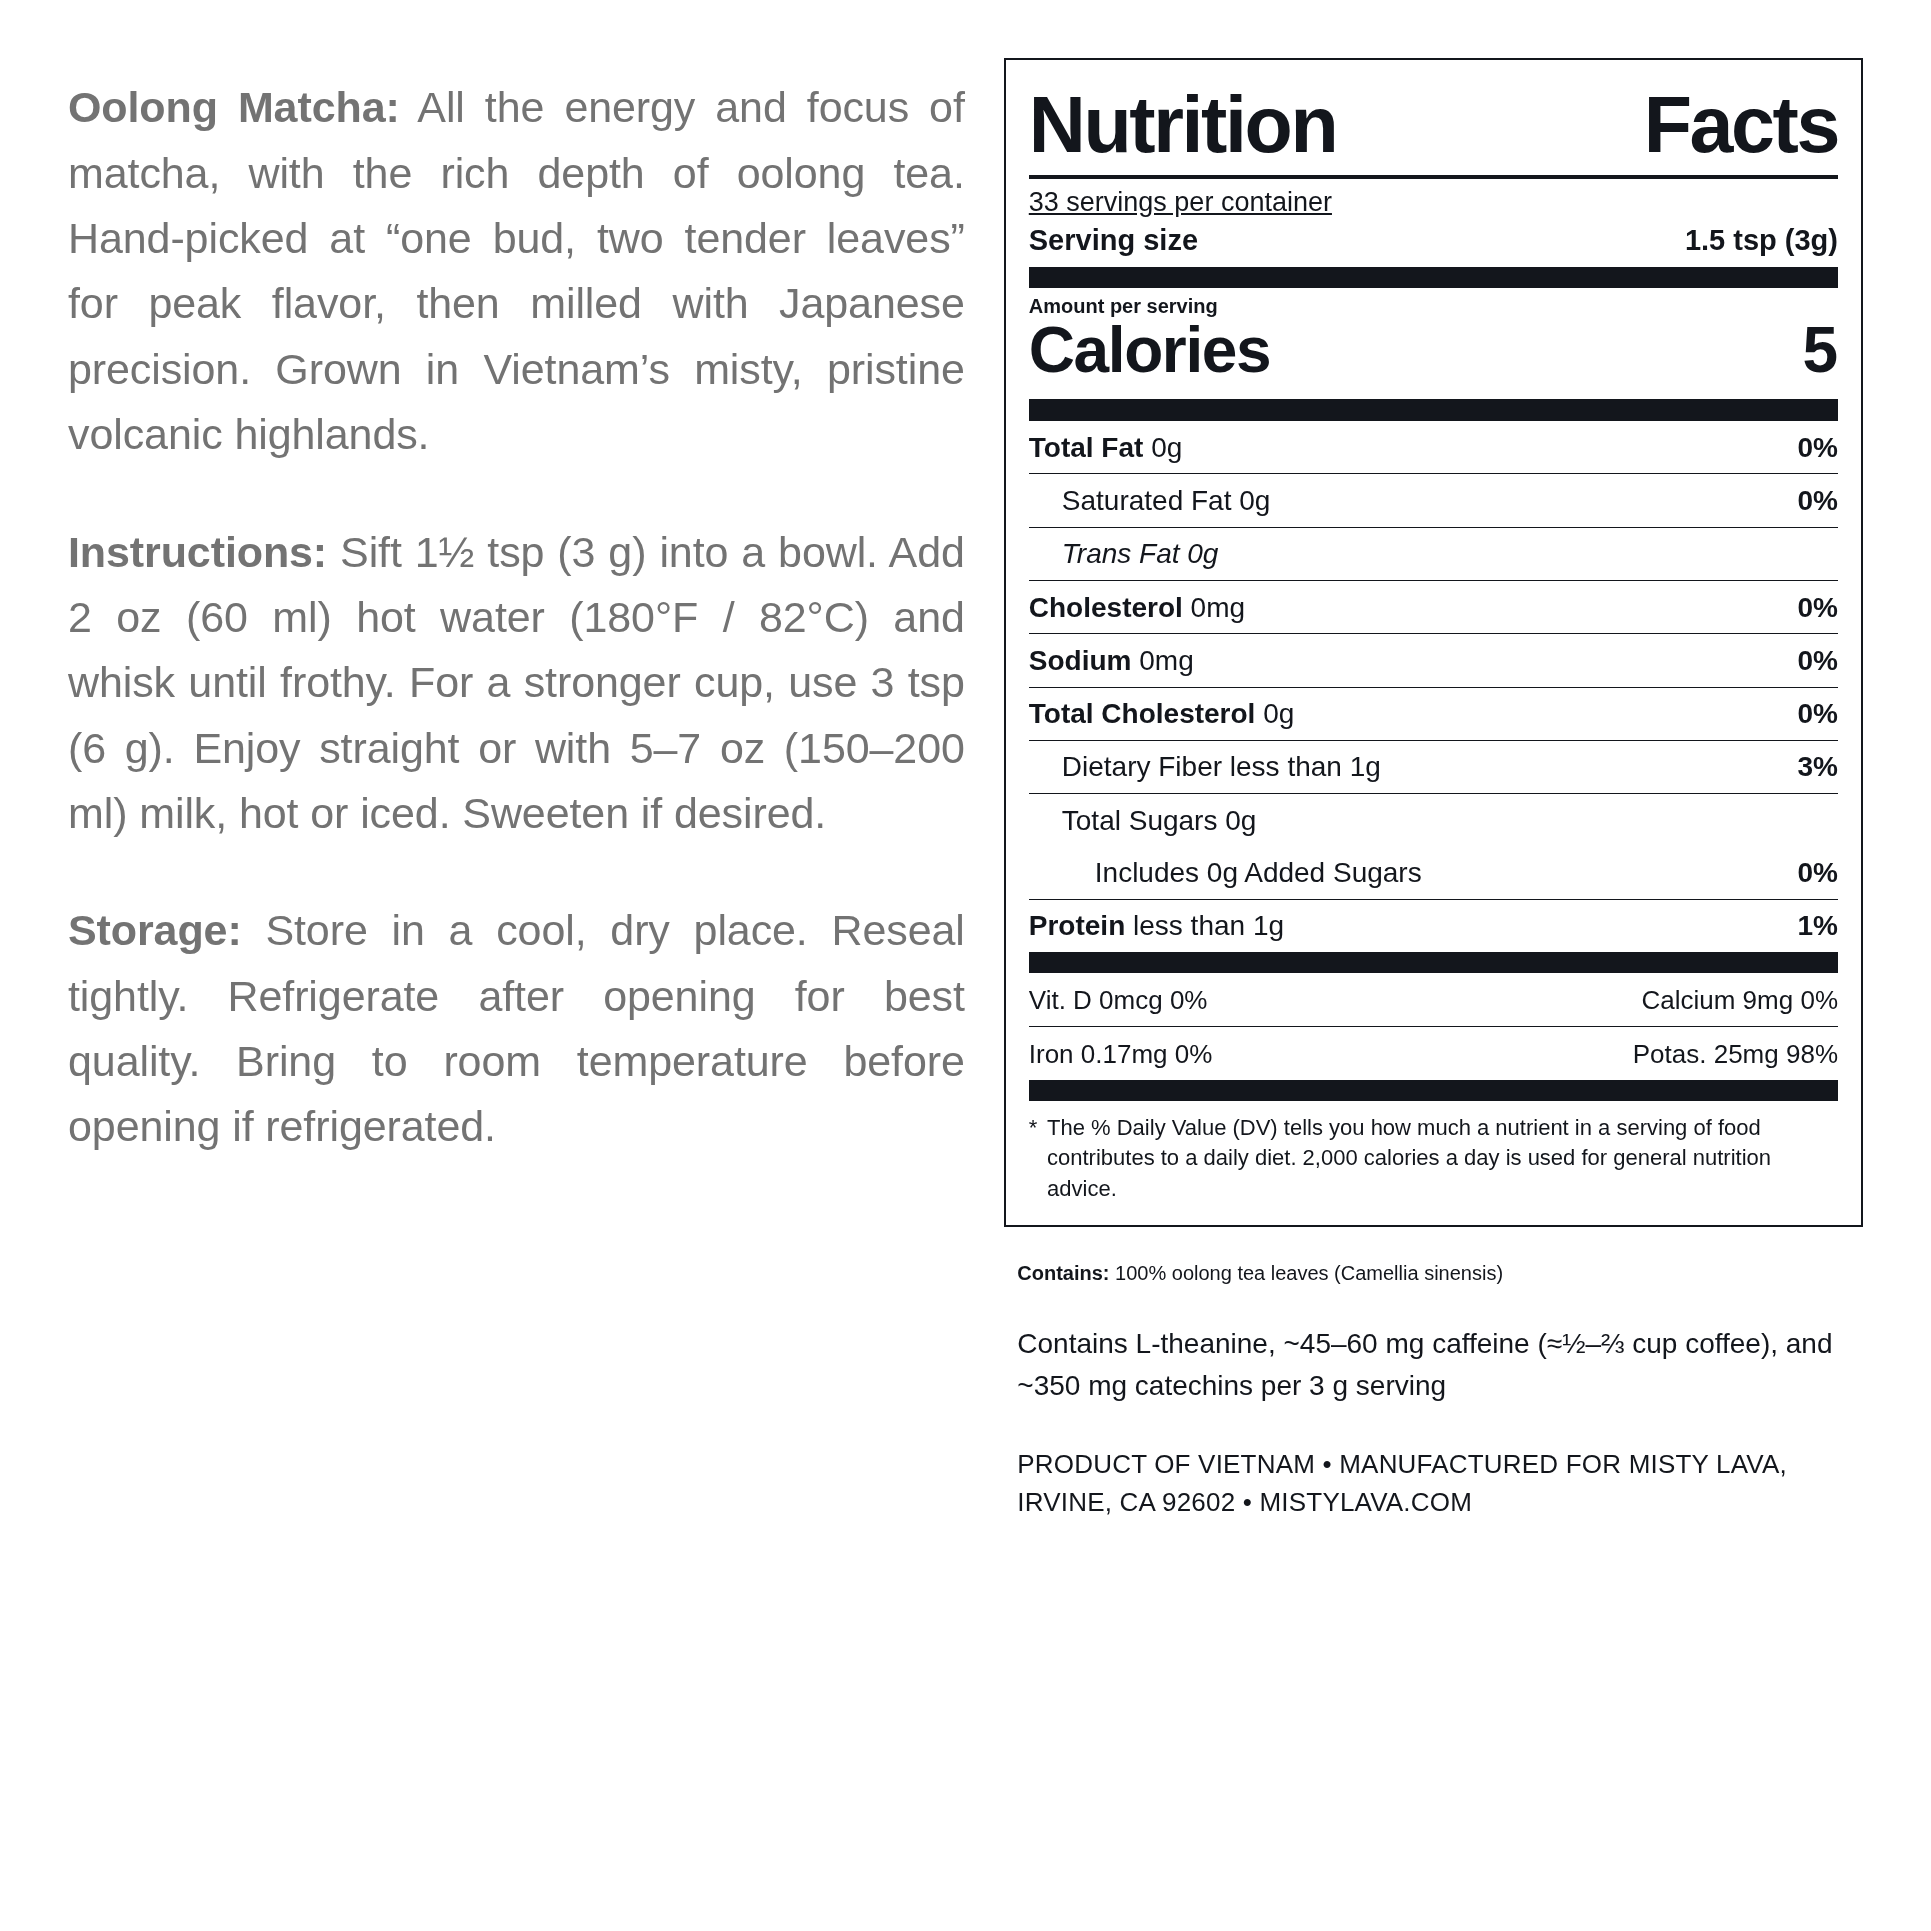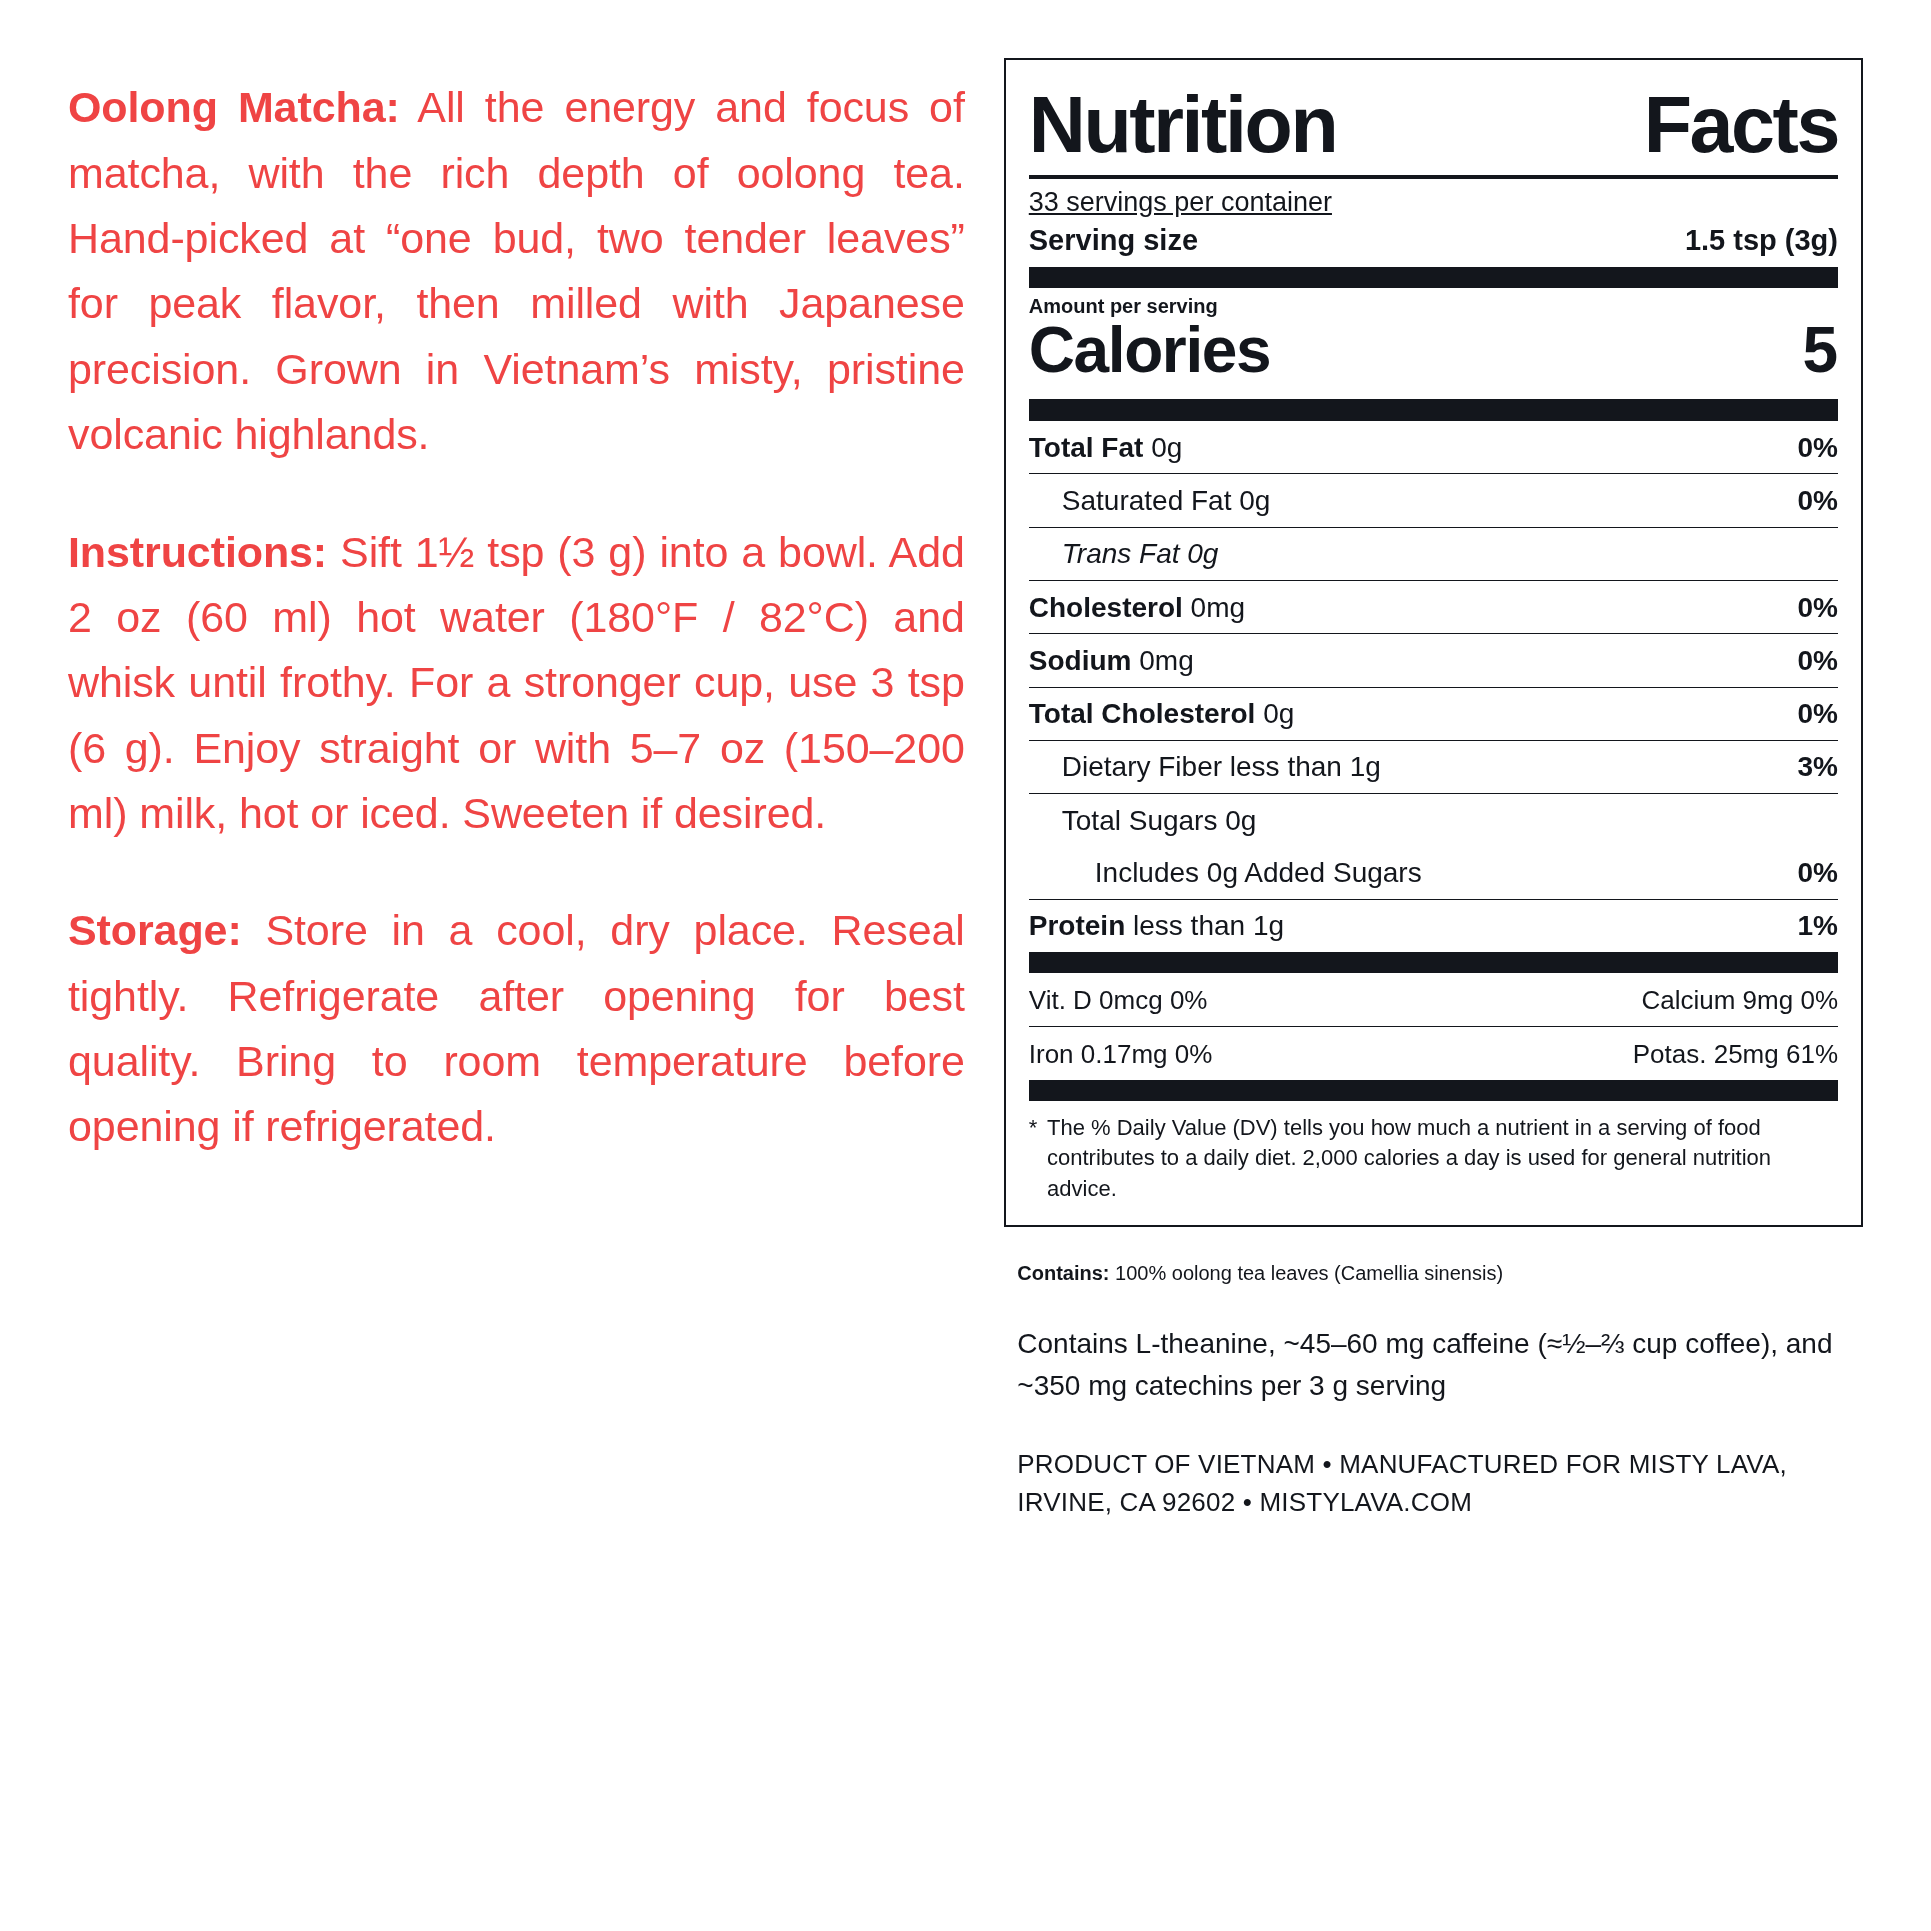--- a/index.html
+++ b/index.html
@@ -29,21 +29,21 @@
     box-sizing: border-box;
     padding-right: 39px;
     padding-top: 17.4px;
   }
   .body-par {
     font-size: 43px;
     line-height: 1.52;
     text-align: justify;
     text-justify: inter-word;
     margin: 0 0 52px 0;
-    color: #ef4444;
+    color: #737373;
     letter-spacing: -0.1px;
   }
   .body-par:last-child { margin-bottom: 0; }
   .lead {
     font-weight: bold;
   }
 
   
   .right-col {
     width: 869px;
@@ -265,21 +265,21 @@
 
       <div class="rule-black-band"></div>
 
       <div class="vitrow">
         <span>Vit. D 0mcg 0%</span>
         <span>Calcium 9mg 0%</span>
       </div>
 
       <div class="vitrow bordered">
         <span>Iron 0.17mg 0%</span>
-        <span>Potas. 25mg 61%</span>
+        <span>Potas. 25mg 98%</span>
       </div>
 
       <div class="rule-black-band"></div>
 
       <div class="footnote">
         <span class="star">*</span>
         <span>The % Daily Value (DV) tells you how much a nutrient in a serving of food contributes to a daily diet. 2,000 calories a day is used for general nutrition advice.</span>
       </div>
 
     </div>

